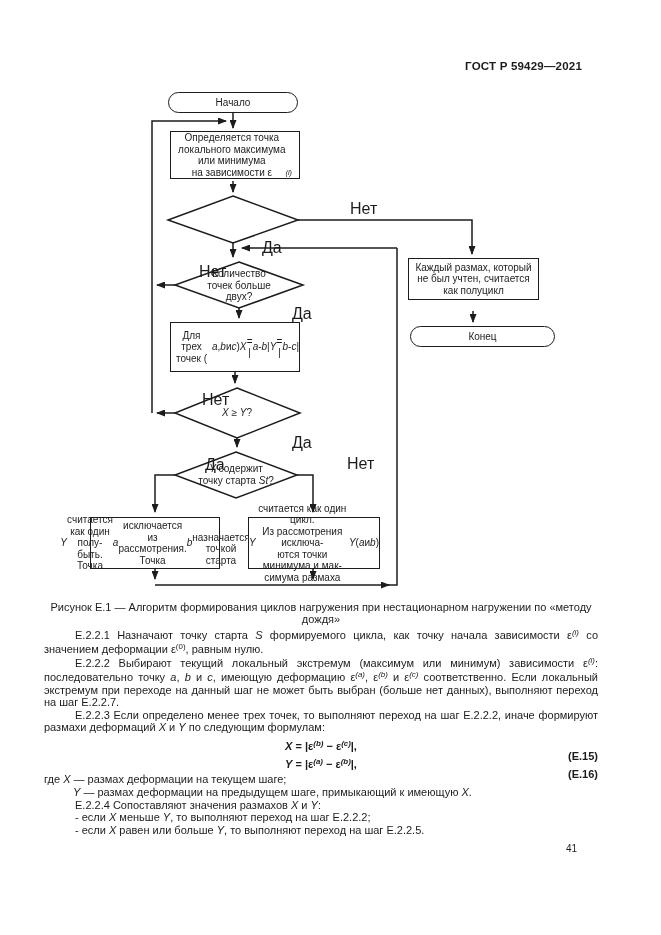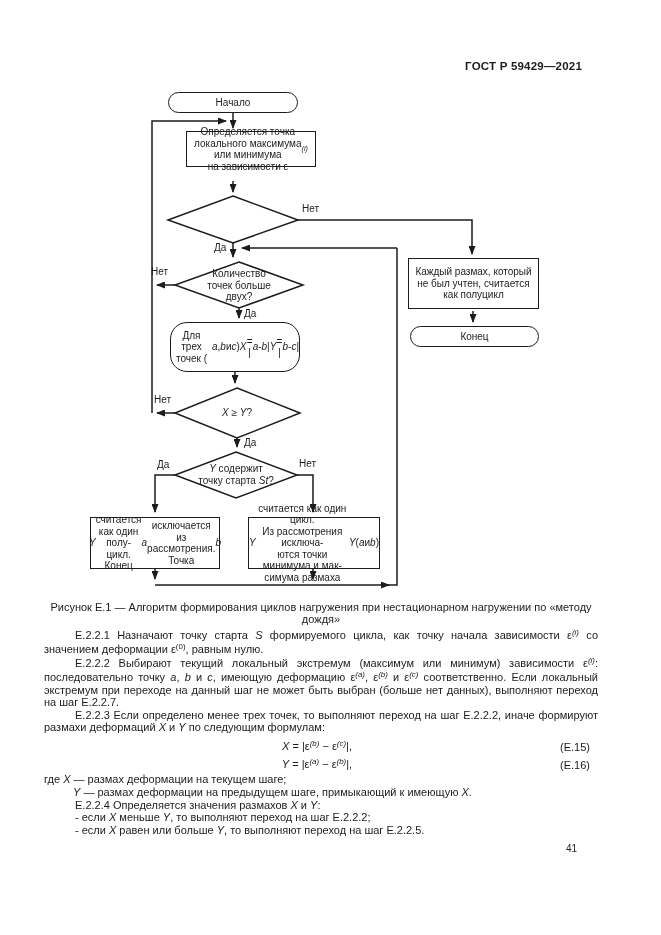--- a/index.html
+++ b/index.html
@@ -18,35 +18,35 @@
     position:absolute;border:1.5px solid #1c1c1c;background:#fff;
     display:flex;align-items:center;justify-content:center;
     text-align:center;font-size:10px;line-height:11.5px;white-space:pre-line;
     box-sizing:border-box;
   }
   .oval{border-radius:12px;}
   .dtext{
     position:absolute;text-align:center;font-size:10px;line-height:11.5px;
     white-space:pre-line;
   }
-  .lbl{position:absolute;font-size:10px;line-height:10px;}
+  .lbl{position:absolute;font-size:16px;line-height:10px;margin-left:48px;}
   .seg-i{font-style:italic;}
   .seg-sup,.seg-supi{font-size:0.72em;vertical-align:0.45em;}
   .seg-supi{font-style:italic;}
   .caption{
     position:absolute;left:44px;top:601px;width:554px;text-align:center;
     font-size:11px;line-height:12px;
   }
   .content{
     position:absolute;left:44px;top:627px;width:554px;
     font-size:11px;line-height:12.6px;text-align:justify;
   }
   .para{text-indent:31px;}
-  .formula-row{position:relative;text-align:center;text-indent:0;margin:4px 8px 3px 0;}
-  .eqnum{position:absolute;right:0;top:3px;text-align:center;}
+  .formula-row{position:relative;text-align:center;text-indent:0;margin:4px 0 3px 0;font-weight:bold;}
+  .eqnum{position:absolute;right:0;top:12px;text-align:center;}
   .where-line{text-indent:0;}
   .where-cont{padding-left:29px;text-indent:0;}
   .pagenum{position:absolute;left:566px;top:843px;font-size:10px;}
 </style>
 </head>
 <body>
 
 <div class="header">ГОСТ Р 59429—2021</div>
 
 <div class="flowchart">
@@ -78,44 +78,45 @@
     </g>
     <g stroke="#1c1c1c" stroke-width="1.5" fill="#ffffff">
       <polygon points="233,196 298,220 233,243 168,220"></polygon>
       <polygon points="239,262 303,285 239,308 175,285"></polygon>
       <polygon points="237,388 300,413 237,438 175,413"></polygon>
       <polygon points="236,452 297,475 236,498 175,475"></polygon>
     </g>
   </svg>
 
   <div class="node oval" style="left:168px;top:92px;width:130px;height:21px;">Начало</div>
-  <div class="node" style="left:186px;top:131px;width:130px;height:36px;"><span>Определяется точка
+  <div class="node" style="left:170px;top:131px;width:130px;height:48px;align-items:flex-end;"><span>Определяется точка
 локального максимума
 или минимума
 на зависимости ε</span><span class="seg-supi">(i)</span></div>
   <div class="dtext" style="left:179px;top:268px;width:120px;">Количество
 точек больше
 двух?</div>
-  <div class="node" style="left:170px;top:322px;width:130px;height:50px;border-radius:17px;"><span>Для трех точек (</span><span class="seg-i">a</span><span>, </span><span class="seg-i">b</span><span> и </span><span class="seg-i">c</span><span>)
+  <div class="node" style="left:170px;top:322px;width:130px;height:50px;"><span>Для трех точек (</span><span class="seg-i">a</span><span>, </span><span class="seg-i">b</span><span> и </span><span class="seg-i">c</span><span>)
 </span><span class="seg-i">X</span><span> = |</span><span class="seg-i">a</span><span> - </span><span class="seg-i">b</span><span>|
 </span><span class="seg-i">Y</span><span> = |</span><span class="seg-i">b</span><span> - </span><span class="seg-i">c</span><span>|</span></div>
   <div class="dtext" style="left:177px;top:407px;width:120px;"><span class="seg-i">X</span><span> ≥ </span><span class="seg-i">Y</span><span>?</span></div>
   <div class="dtext" style="left:176px;top:463px;width:120px;"><span class="seg-i">Y</span><span> содержит
 точку старта </span><span class="seg-i">St</span><span>?</span></div>
   <div class="node" style="left:90px;top:517px;width:130px;height:52px;"><span class="seg-i">Y</span><span> считается как один полу-
-цикл. Конец </span><span class="seg-i">a</span><span> исключается
-из рассмотрения. Точка </span><span class="seg-i">b</span></div>
+быть. Точка </span><span class="seg-i">a</span><span> исключается
+из рассмотрения. Точка </span><span class="seg-i">b</span><span>
+назначается точкой старта</span></div>
   <div class="node" style="left:248px;top:517px;width:132px;height:52px;"><span class="seg-i">Y</span><span> считается как один цикл.
 Из рассмотрения исключа-
 ются точки минимума и мак-
 симума размаха </span><span class="seg-i">Y</span><span> (</span><span class="seg-i">a</span><span> и </span><span class="seg-i">b</span><span>)</span></div>
-  <div class="node" style="left:408px;top:258px;width:131px;height:51px;">Каждый размах, который
+  <div class="node" style="left:408px;top:258px;width:131px;height:42px;">Каждый размах, который
 не был учтен, считается
 как полуцикл</div>
-  <div class="node oval" style="left:410px;top:326px;width:129px;height:21px;">Конец</div>
+  <div class="node oval" style="left:410px;top:326px;width:145px;height:21px;">Конец</div>
 
   <div class="lbl" style="left:302px;top:204px;">Нет</div>
   <div class="lbl" style="left:214px;top:243px;">Да</div>
   <div class="lbl" style="left:151px;top:267px;">Нет</div>
   <div class="lbl" style="left:244px;top:309px;">Да</div>
   <div class="lbl" style="left:154px;top:395px;">Нет</div>
   <div class="lbl" style="left:244px;top:438px;">Да</div>
   <div class="lbl" style="left:157px;top:460px;">Да</div>
   <div class="lbl" style="left:299px;top:459px;">Нет</div>
 </div>
@@ -129,18 +130,18 @@
   <div class="formula-row">
     <span><span class="seg-i">X</span><span> = |ε</span><span class="seg-supi">(b)</span><span> − ε</span><span class="seg-supi">(c)</span><span>|,</span></span>
     <span class="eqnum">(Е.15)</span>
   </div>
   <div class="formula-row">
     <span><span class="seg-i">Y</span><span> = |ε</span><span class="seg-supi">(a)</span><span> − ε</span><span class="seg-supi">(b)</span><span>|,</span></span>
     <span class="eqnum">(Е.16)</span>
   </div>
   <div class="where-line"><span>где </span><span class="seg-i">X</span><span>  — размах деформации на текущем шаге;</span></div>
   <div class="where-cont"><span class="seg-i">Y</span><span> — размах деформации на предыдущем шаге, примыкающий к имеющую </span><span class="seg-i">X</span><span>.</span></div>
-  <div class="para"><span>Е.2.2.4 Определяется значения размахов </span><span class="seg-i">X</span><span> и </span><span class="seg-i">Y</span><span>:</span></div>
+  <div class="para"><span>Е.2.2.4 Сопоставляют значения размахов </span><span class="seg-i">X</span><span> и </span><span class="seg-i">Y</span><span>:</span></div>
   <div class="para"><span>- если </span><span class="seg-i">X</span><span> меньше </span><span class="seg-i">Y</span><span>, то выполняют переход на шаг Е.2.2.2;</span></div>
   <div class="para"><span>- если </span><span class="seg-i">X</span><span> равен или больше </span><span class="seg-i">Y</span><span>, то выполняют переход на шаг Е.2.2.5.</span></div>
 </div>
 
 <div class="pagenum">41</div>
 
 </body></html>

